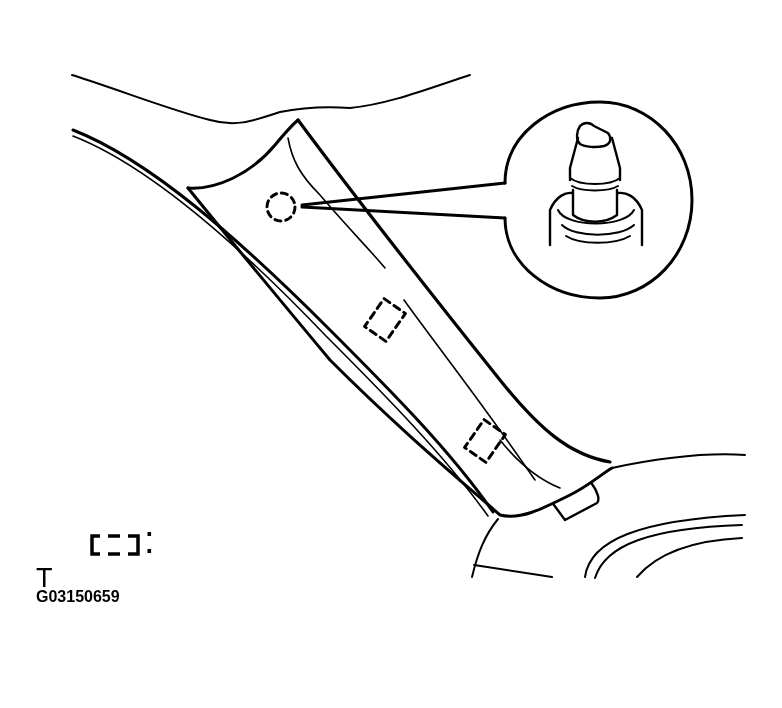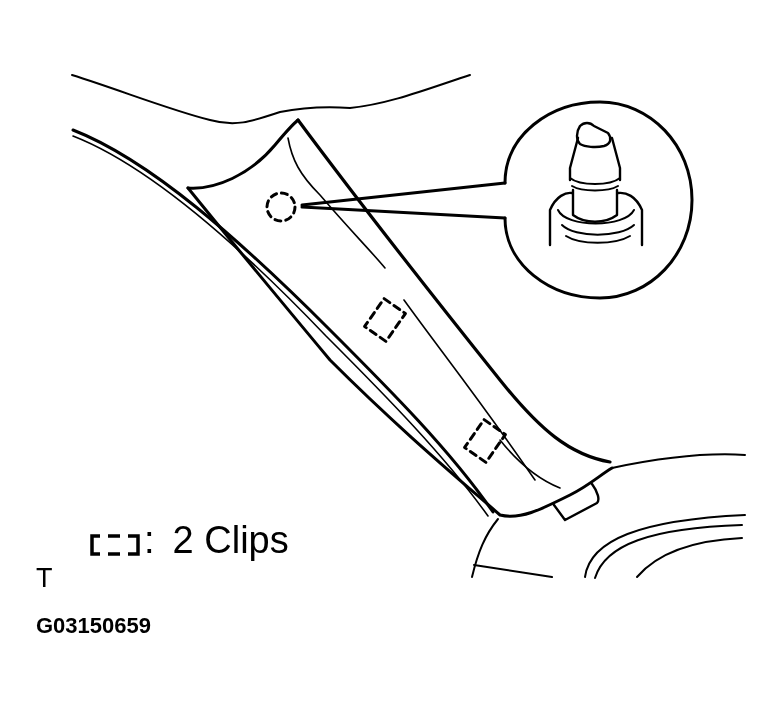--- a/index.html
+++ b/index.html
@@ -3,21 +3,21 @@
   <meta charset="utf-8">
   <style>
     html, body { margin: 0; padding: 0; background: #ffffff; }
     body { width: 782px; height: 708px; position: relative; overflow: hidden; }
     #diagram { position: absolute; left: 0; top: 0; width: 782px; height: 708px; }
     .txt { position: absolute; color: #000; font-family: "Liberation Sans", sans-serif; white-space: nowrap; }
     .legend { left: 88px; top: 519px; font-size: 38px; display: flex; align-items: center; gap: 0; }
     .legend .clip-glyph { display: inline-block; width: 56px; height: 30px; position: relative; margin-right: 0; }
     .legend .label { margin-left: 18px; }
     .view-mark { left: 36px; top: 563px; font-size: 27px; font-weight: 300; }
-    .fig-id { left: 36px; top: 613px; font-size: 22px; font-weight: bold; letter-spacing: 0px; }
+    .fig-id { left: 36px; top: 588px; font-size: 16px; font-weight: bold; letter-spacing: 0px; }
   </style>
 </head>
 <body>
 
 <svg id="diagram" viewBox="0 0 782 708" xmlns="http://www.w3.org/2000/svg" fill="none" stroke="#000" stroke-linecap="round" stroke-linejoin="round">
 
   <g>
     <path d="M72 75 C 120 90, 170 110, 210 120 C 235 127, 250 122, 280 112 C 300 108, 320 106, 350 108 C 390 104, 430 88, 470 75" stroke-width="2"></path>
   </g>
 
@@ -84,17 +84,16 @@
 
 <div class="txt legend">
   <span class="clip-glyph">
     <svg width="56" height="30" viewBox="0 0 56 30" fill="none" stroke="#000" stroke-width="3.5">
       <path d="M12 6 L4 6 L4 24 L12 24"></path>
       <path d="M20 6 L32 6 M20 24 L32 24"></path>
       <path d="M40 6 L50 6 L50 24 L40 24"></path>
     </svg>
   </span>
   <span>:</span>
-  <span class="label">2 Clips</span>
 </div>
 
 <div class="txt view-mark">T</div>
 <div class="txt fig-id">G03150659</div>
 
 </body></html>

